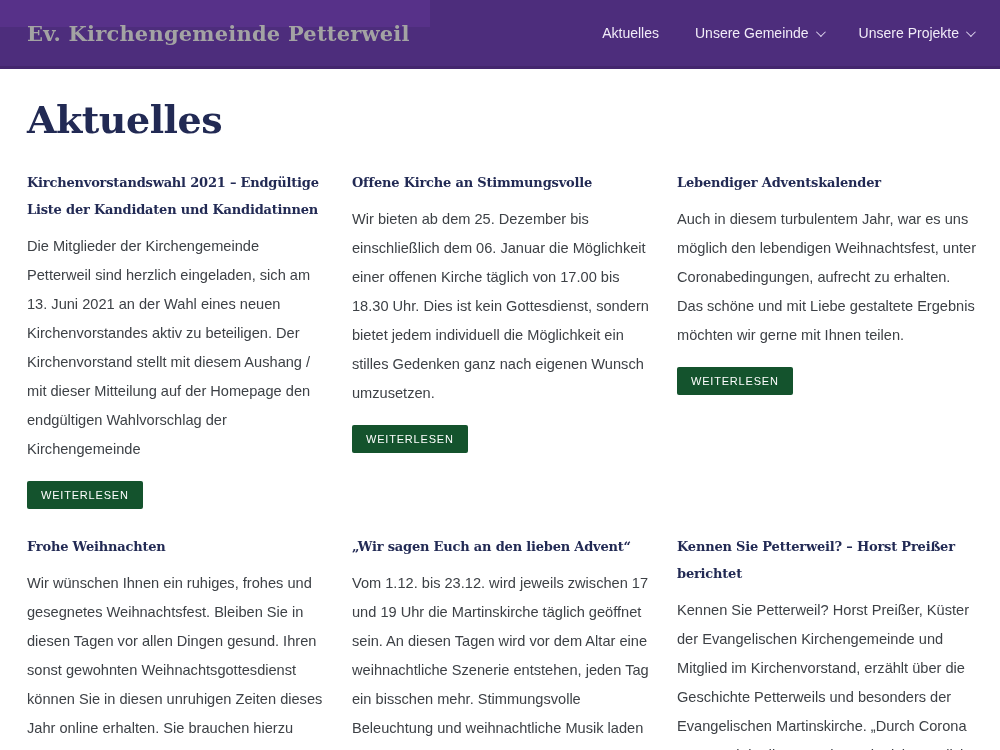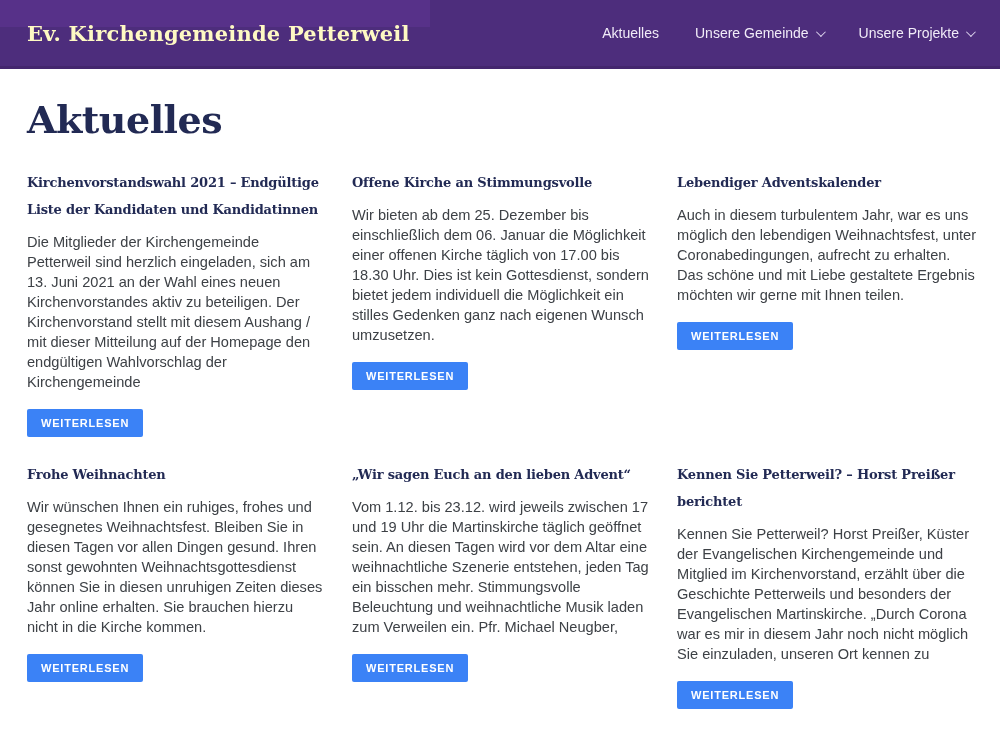--- a/index.html
+++ b/index.html
@@ -25,21 +25,21 @@
   }
   .header-accent {
     position: absolute;
     left: 0; top: 0;
     width: 430px; height: 27px;
     background: #573189;
     pointer-events: none;
   }
   .site-title {
     position: relative;
-    color: #fef9c3;
+    color: #a3a3a3;
     font-family: "DejaVu Serif", serif;
     font-weight: bold;
     font-size: 21px;
     letter-spacing: 0.2px;
     cursor: pointer;
     white-space: nowrap;
   }
   .main-nav {
     position: relative;
     display: flex;
@@ -90,29 +90,29 @@
     font-weight: bold;
     font-size: 13px;
     line-height: 27px;
     color: #222a54;
     letter-spacing: -0.2px;
     cursor: pointer;
   }
   .card-excerpt {
     margin: 0 0 17px 0;
     font-size: 14.6px;
-    line-height: 20px;
+    line-height: 29px;
     color: #3d4146;
   }
   .read-more {
     display: inline-block;
-    background: #3b82f6;
+    background: #14532d;
     color: #ffffff;
     font-size: 11px;
-    font-weight: bold;
+    font-weight: normal;
     letter-spacing: 0.8px;
     padding: 8px 14px;
     border-radius: 2px;
     cursor: pointer;
     user-select: none;
   }
 </style>
 </head>
 <body>
 

